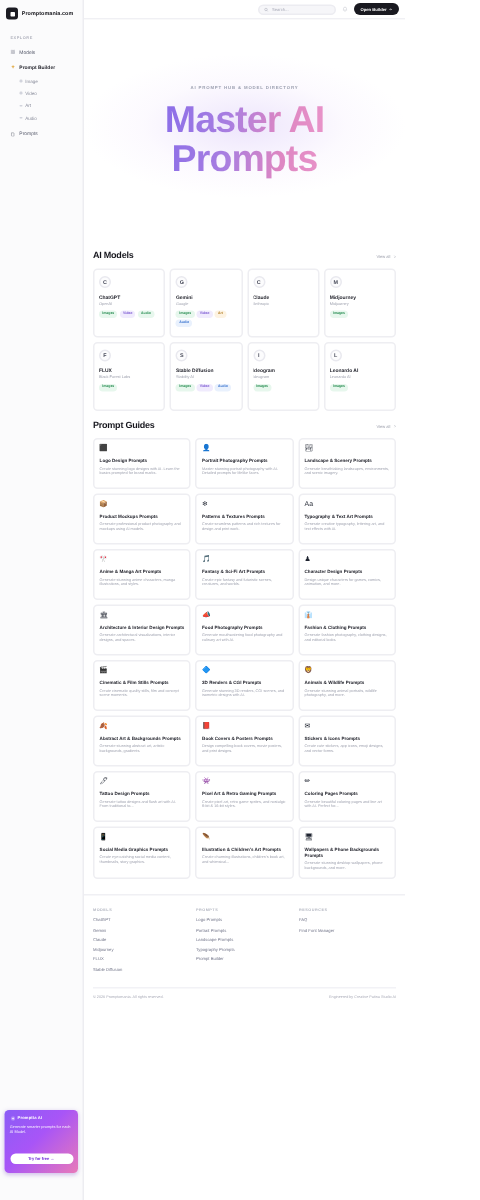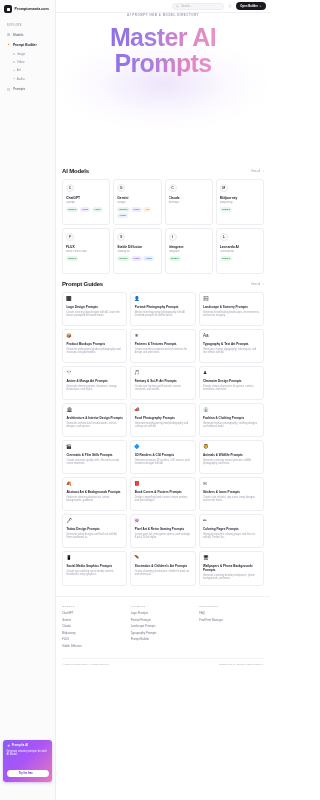--- a/index.html
+++ b/index.html
@@ -85,21 +85,21 @@
     height:7.5px; display:flex; align-items:center; gap:1.6px;
     padding:0 4px; font-size:2.8px; font-weight:600; white-space:nowrap;
     border:none; font-family:inherit; cursor:pointer;
   }
 
   .scroll { flex:1; overflow:hidden; }
 
   
   .hero {
     position:relative; height:148px;
-    display:flex; flex-direction:column; align-items:center; 
+    display:flex; flex-direction:column; align-items:center; justify-content:center;
     background:
       radial-gradient(ellipse 70% 45% at 50% 48%, rgba(196,170,245,.30) 0%, rgba(230,210,250,.12) 45%, rgba(255,255,255,0) 72%),
       #ffffff;
     overflow:hidden;
   }
   .hero-eyebrow {
     font-size:2.9px; letter-spacing:.55px; font-weight:700;
     color:#9ca0b0; text-transform:uppercase; margin-bottom:7px;
   }
   .hero-title {

